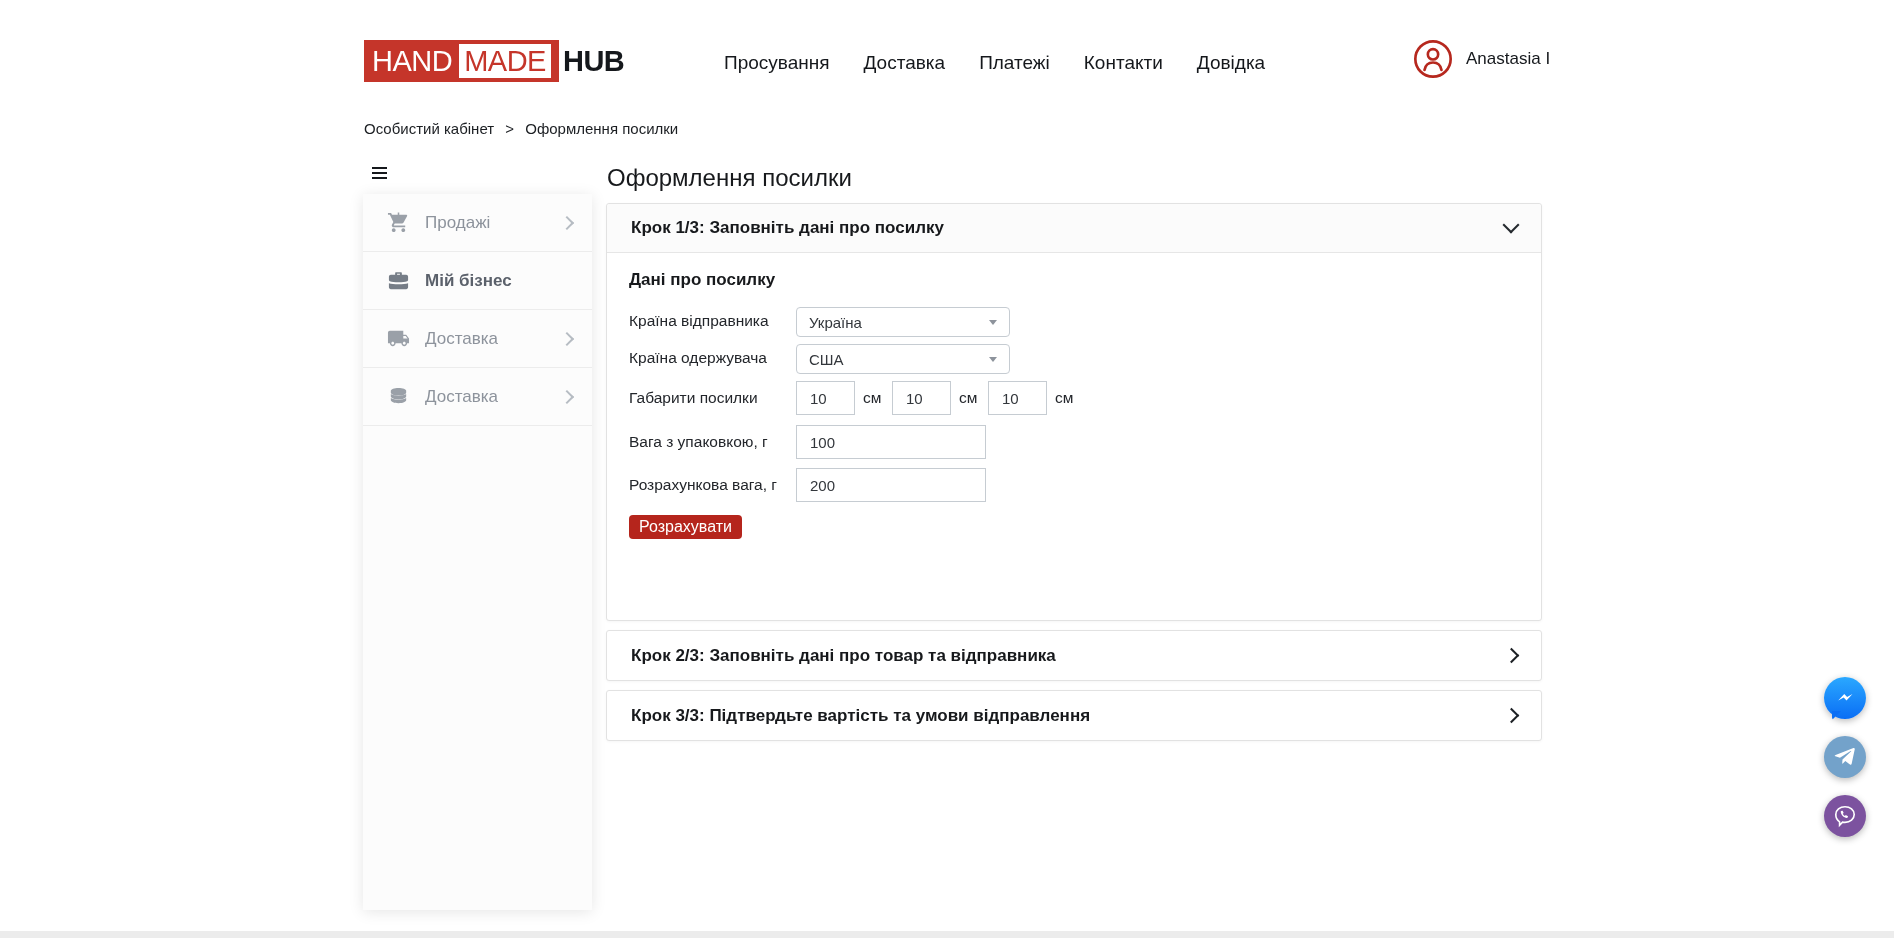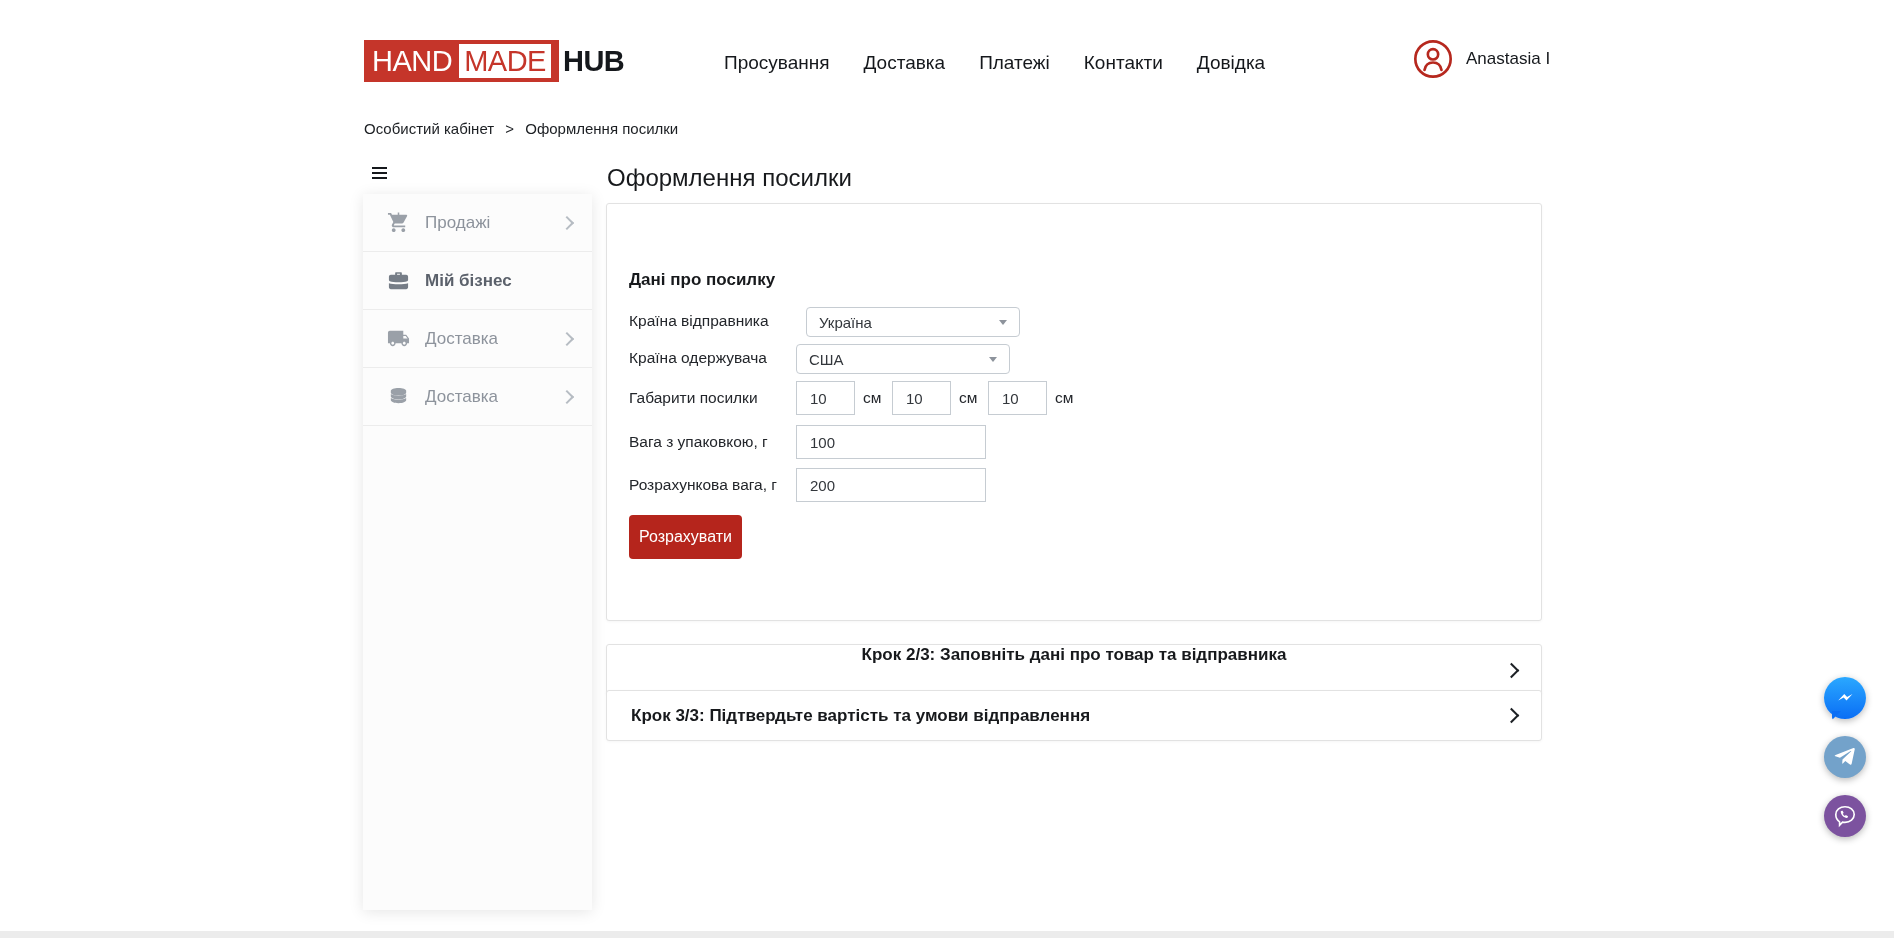--- a/index.html
+++ b/index.html
@@ -60,26 +60,26 @@
   .caret{margin-left:auto;width:0;height:0;border-left:4.5px solid transparent;
          border-right:4.5px solid transparent;border-top:5px solid #8d939c;}
 
   .dim-input,.text-input{position:absolute;height:34px;border:1px solid #c6ccd2;border-radius:0;
           font-size:15px;color:#33373c;padding:0 0 0 13px;box-sizing:border-box;
           font-family:"Liberation Sans",sans-serif;outline:none;background:#fff;}
   .dim-input{width:59px;}
   .text-input{left:189px;width:190px;}
   .unit{position:absolute;font-size:15.5px;color:#23262b;}
 
-  .calc-btn{position:absolute;left:22px;top:311px;width:113px;height:44px;background:#b5251c;color:#fff;
+  .calc-btn{position:absolute;left:22px;top:311px;width:113px;height:24px;background:#b5251c;color:#fff;
             border:none;border-radius:4px;font-size:16px;cursor:pointer;
             font-family:"Liberation Sans",sans-serif;}
 
   .card-collapsed{height:51px;display:flex;align-items:center;padding:0 24px;cursor:pointer;}
-  .card2{top:644px;flex-direction:column;}
+  .card2{top:630px;}
   .card3{top:690px;}
   .chev-right{margin-left:auto;width:9px;height:9px;border-top:2px solid #1d2126;
               border-right:2px solid #1d2126;transform:rotate(45deg);}
 
   
   .social-btn{position:absolute;left:1824px;width:42px;height:42px;border-radius:50%;display:flex;
               align-items:center;justify-content:center;cursor:pointer;box-shadow:0 2px 7px rgba(0,0,0,.28);}
   .s-msgr{top:677px;background:linear-gradient(180deg,#2aa8ff,#0a6ef5);}
   .s-msgr::after{content:"";position:absolute;left:8px;bottom:-1px;width:9px;height:9px;
                  background:#0a6ef5;clip-path:polygon(0 100%,0 0,100% 0);border-radius:0 0 0 3px;}
@@ -159,25 +159,29 @@
           <path d="M4 13.5V16c0 1.66 3.58 3 8 3s8-1.34 8-3v-2.5c-1.7 1.2-4.8 1.8-8 1.8s-6.3-.6-8-1.8z"></path>
         </svg>
       <span>Доставка</span>
       <span class="side-chev"></span>
     </div>
   </aside>
 
   <h1 class="page-title" style="margin:0;font-weight:400;">Оформлення посилки</h1>
 
   <section class="card card1">
+    <div class="card1-header">
+      <span class="card-title">Крок 1/3: Заповніть дані про посилку</span>
+      <span class="chev-down"></span>
+    </div>
 
     <div class="section-title">Дані про посилку</div>
 
     <span class="f-label" style="top:108px;">Країна відправника</span>
-    <div class="select" style="top:103px;margin-left:10px;">
+    <div class="select" style="top:103px;">
       <span>Україна</span>
       <span class="caret"></span>
     </div>
 
     <span class="f-label" style="top:145px;">Країна одержувача</span>
     <div class="select" style="top:140px;">
       <span>США</span>
       <span class="caret"></span>
     </div>
 

